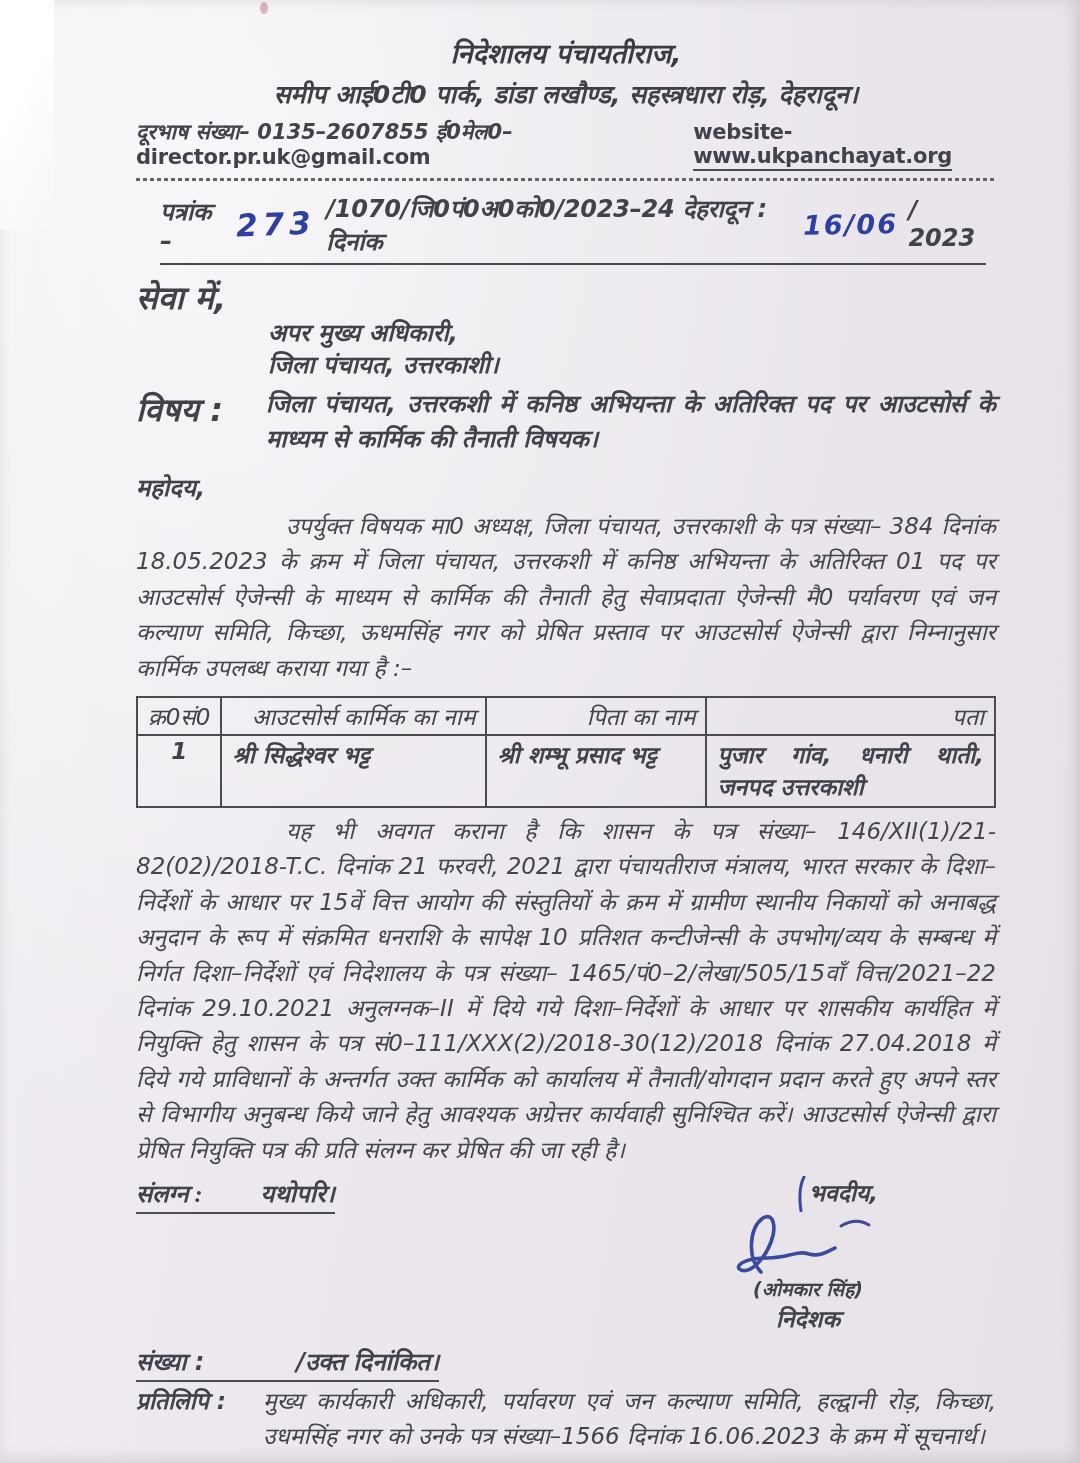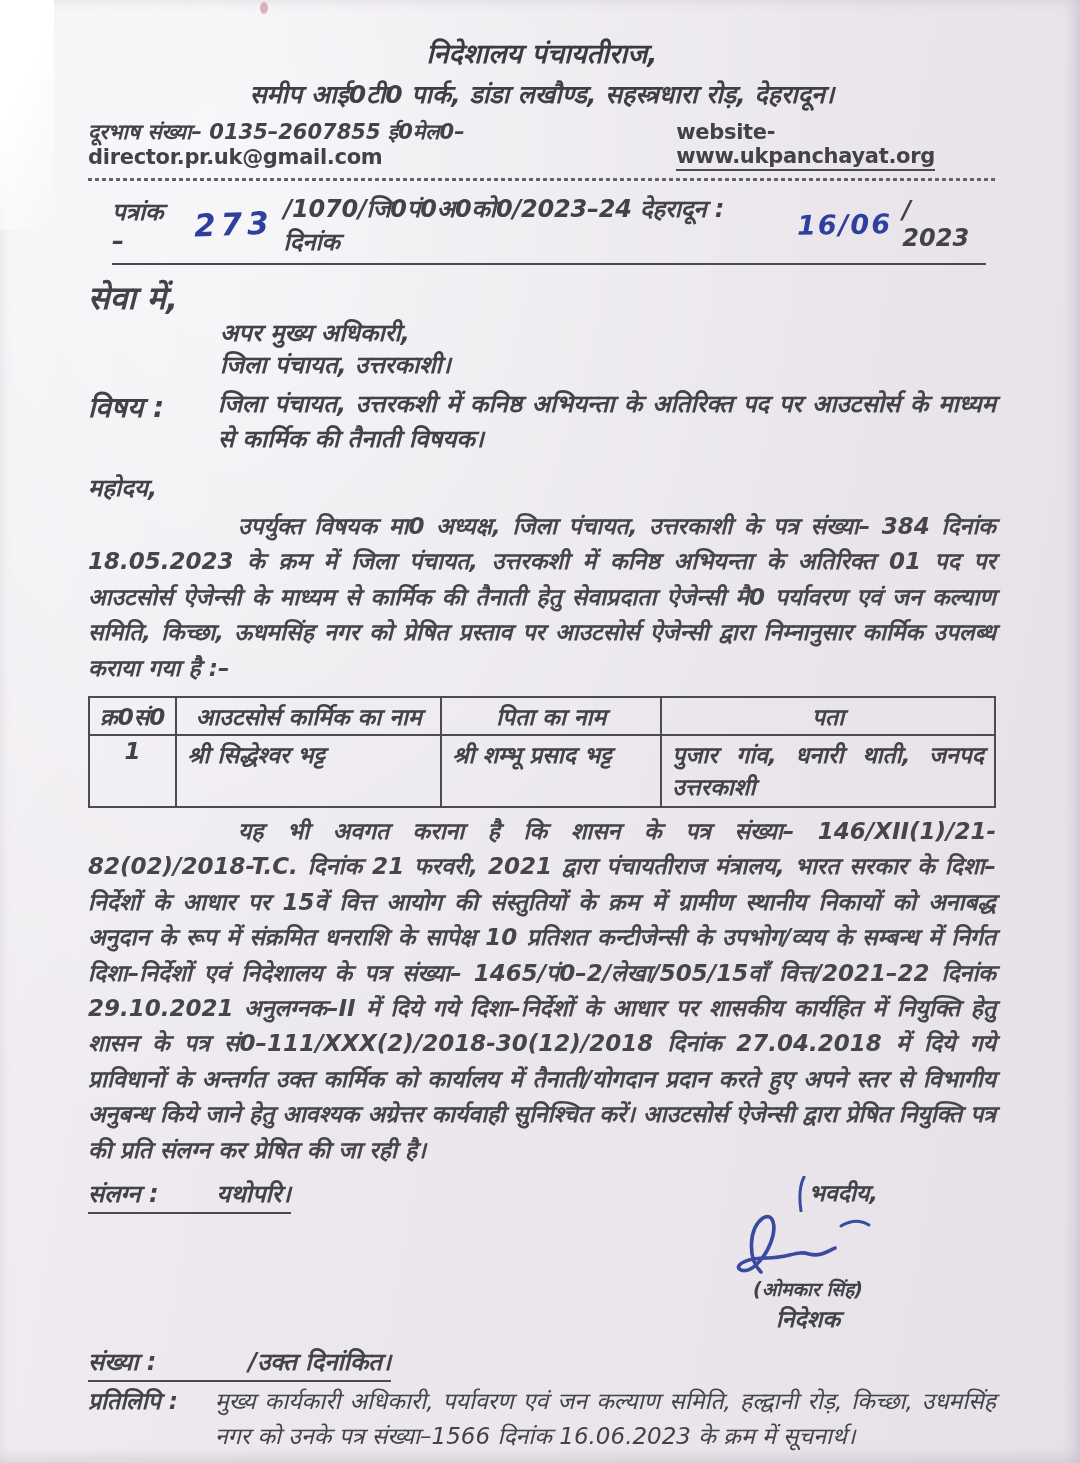--- a/index.html
+++ b/index.html
@@ -9,20 +9,21 @@
   .page {
     position:relative;
     width:1080px; height:1463px;
     margin:0 auto;
     overflow:hidden;
     background:
       radial-gradient(ellipse at 20% 10%, rgba(255,255,255,.55), rgba(255,255,255,0) 55%),
       linear-gradient(100deg,#f3f0f4 0%, #ece8ee 35%, #e9e5eb 70%, #e6e1e8 100%);
     color:#42424a;
     box-shadow: inset -6px 0 14px rgba(90,80,95,.12), inset 0 -6px 14px rgba(90,80,95,.08);
+    padding-left: 48px;
   }
   .scan-edge { position:absolute; left:0; top:0; width:54px; height:230px;
     background:linear-gradient(115deg,#ffffff 40%, rgba(255,255,255,0) 100%); }
   .speck { position:absolute; left:260px; top:2px; width:8px; height:12px;
     border-radius:50%; background:rgba(200,120,140,.55); }
 
   .content { position:relative; padding:34px 84px 0 88px; }
 
   
   .org-name   { text-align:center; font-size:27px; font-weight:600; font-style:italic; color:#3b3b42; }
@@ -42,45 +43,45 @@
     border-bottom:2px solid #4a4a52; padding-bottom:6px; }
   .hw { color:#2e3f9f; font-style:italic; font-weight:600; display:inline-block; }
   .hw-big  { font-size:31px; letter-spacing:5px; transform:rotate(-2deg); }
   .hw-date { font-size:27px; letter-spacing:2px; transform:rotate(-1deg); }
   .ref-mid { letter-spacing:-.2px; }
 
   
   .seva { margin-top:10px; font-size:32px; font-weight:600; font-style:italic; }
   .recipient { margin-left:132px; font-size:24px; font-weight:600; font-style:italic; line-height:1.32; }
   .subject-row { display:flex; margin-top:6px; }
-  .subject-label { width:130px; flex:0 0 130px; font-size:28px; font-weight:600; font-style:italic; }
+  .subject-label { width:130px; flex:0 0 130px; font-size:32px; font-weight:600; font-style:italic; }
   .subject-text  { flex:1; font-size:24px; font-weight:600; font-style:italic; line-height:1.45; text-align:justify; }
 
   .greeting { margin-top:13px; font-size:24px; font-weight:600; font-style:italic; }
 
-  .para { margin-top:6px; font-size:23px; font-weight:700; font-style:italic;
+  .para { margin-top:6px; font-size:23px; font-weight:400; font-style:italic;
           line-height:1.54; text-align:justify; text-indent:150px; color:#45454c; }
 
   
   table.staff { width:100%; margin-top:10px; border-collapse:collapse;
     font-size:23px; font-weight:600; font-style:italic; }
   table.staff th, table.staff td { border:2px solid #4b4b52; padding:2px 10px; }
-  table.staff th { font-weight:700; text-align:center; }
+  table.staff th { font-weight:400; text-align:right; }
   .col-sno  { width:80px; }
   .col-name { width:265px; }
   .col-father{ width:220px; }
   td.sno { text-align:center; }
   td.addr { text-align:justify; }
   table.staff td { vertical-align:top; height:72px; }
   table.staff tr.hdr th { height:38px; }
 
   
   .encl-row { display:flex; justify-content:space-between; align-items:flex-start; margin-top:8px; }
   .encl { font-size:24px; font-weight:600; font-style:italic;
-    border-bottom:2px solid #4a4a52; padding-bottom:3px; }
+    border-bottom:2px solid #4a4a52; padding-bottom:3px;font-family:Liberation Serif, serif; }
   .encl .gap { display:inline-block; width:58px; }
   .closing { font-size:23px; font-weight:600; font-style:italic; margin-right:118px; display:flex; align-items:flex-start; }
 
   .sig-block { width:240px; margin-left:auto; margin-right:68px; text-align:center; margin-top:-4px; }
   .sig-block .sig-art { display:block; margin:0 auto; }
   .sig-name { font-size:19px; font-weight:600; font-style:italic; margin-top:-6px; }
   .sig-desig{ font-size:23px; font-weight:600; font-style:italic; }
 
   
   .num-line { margin-top:10px; font-size:24px; font-weight:600; font-style:italic;

